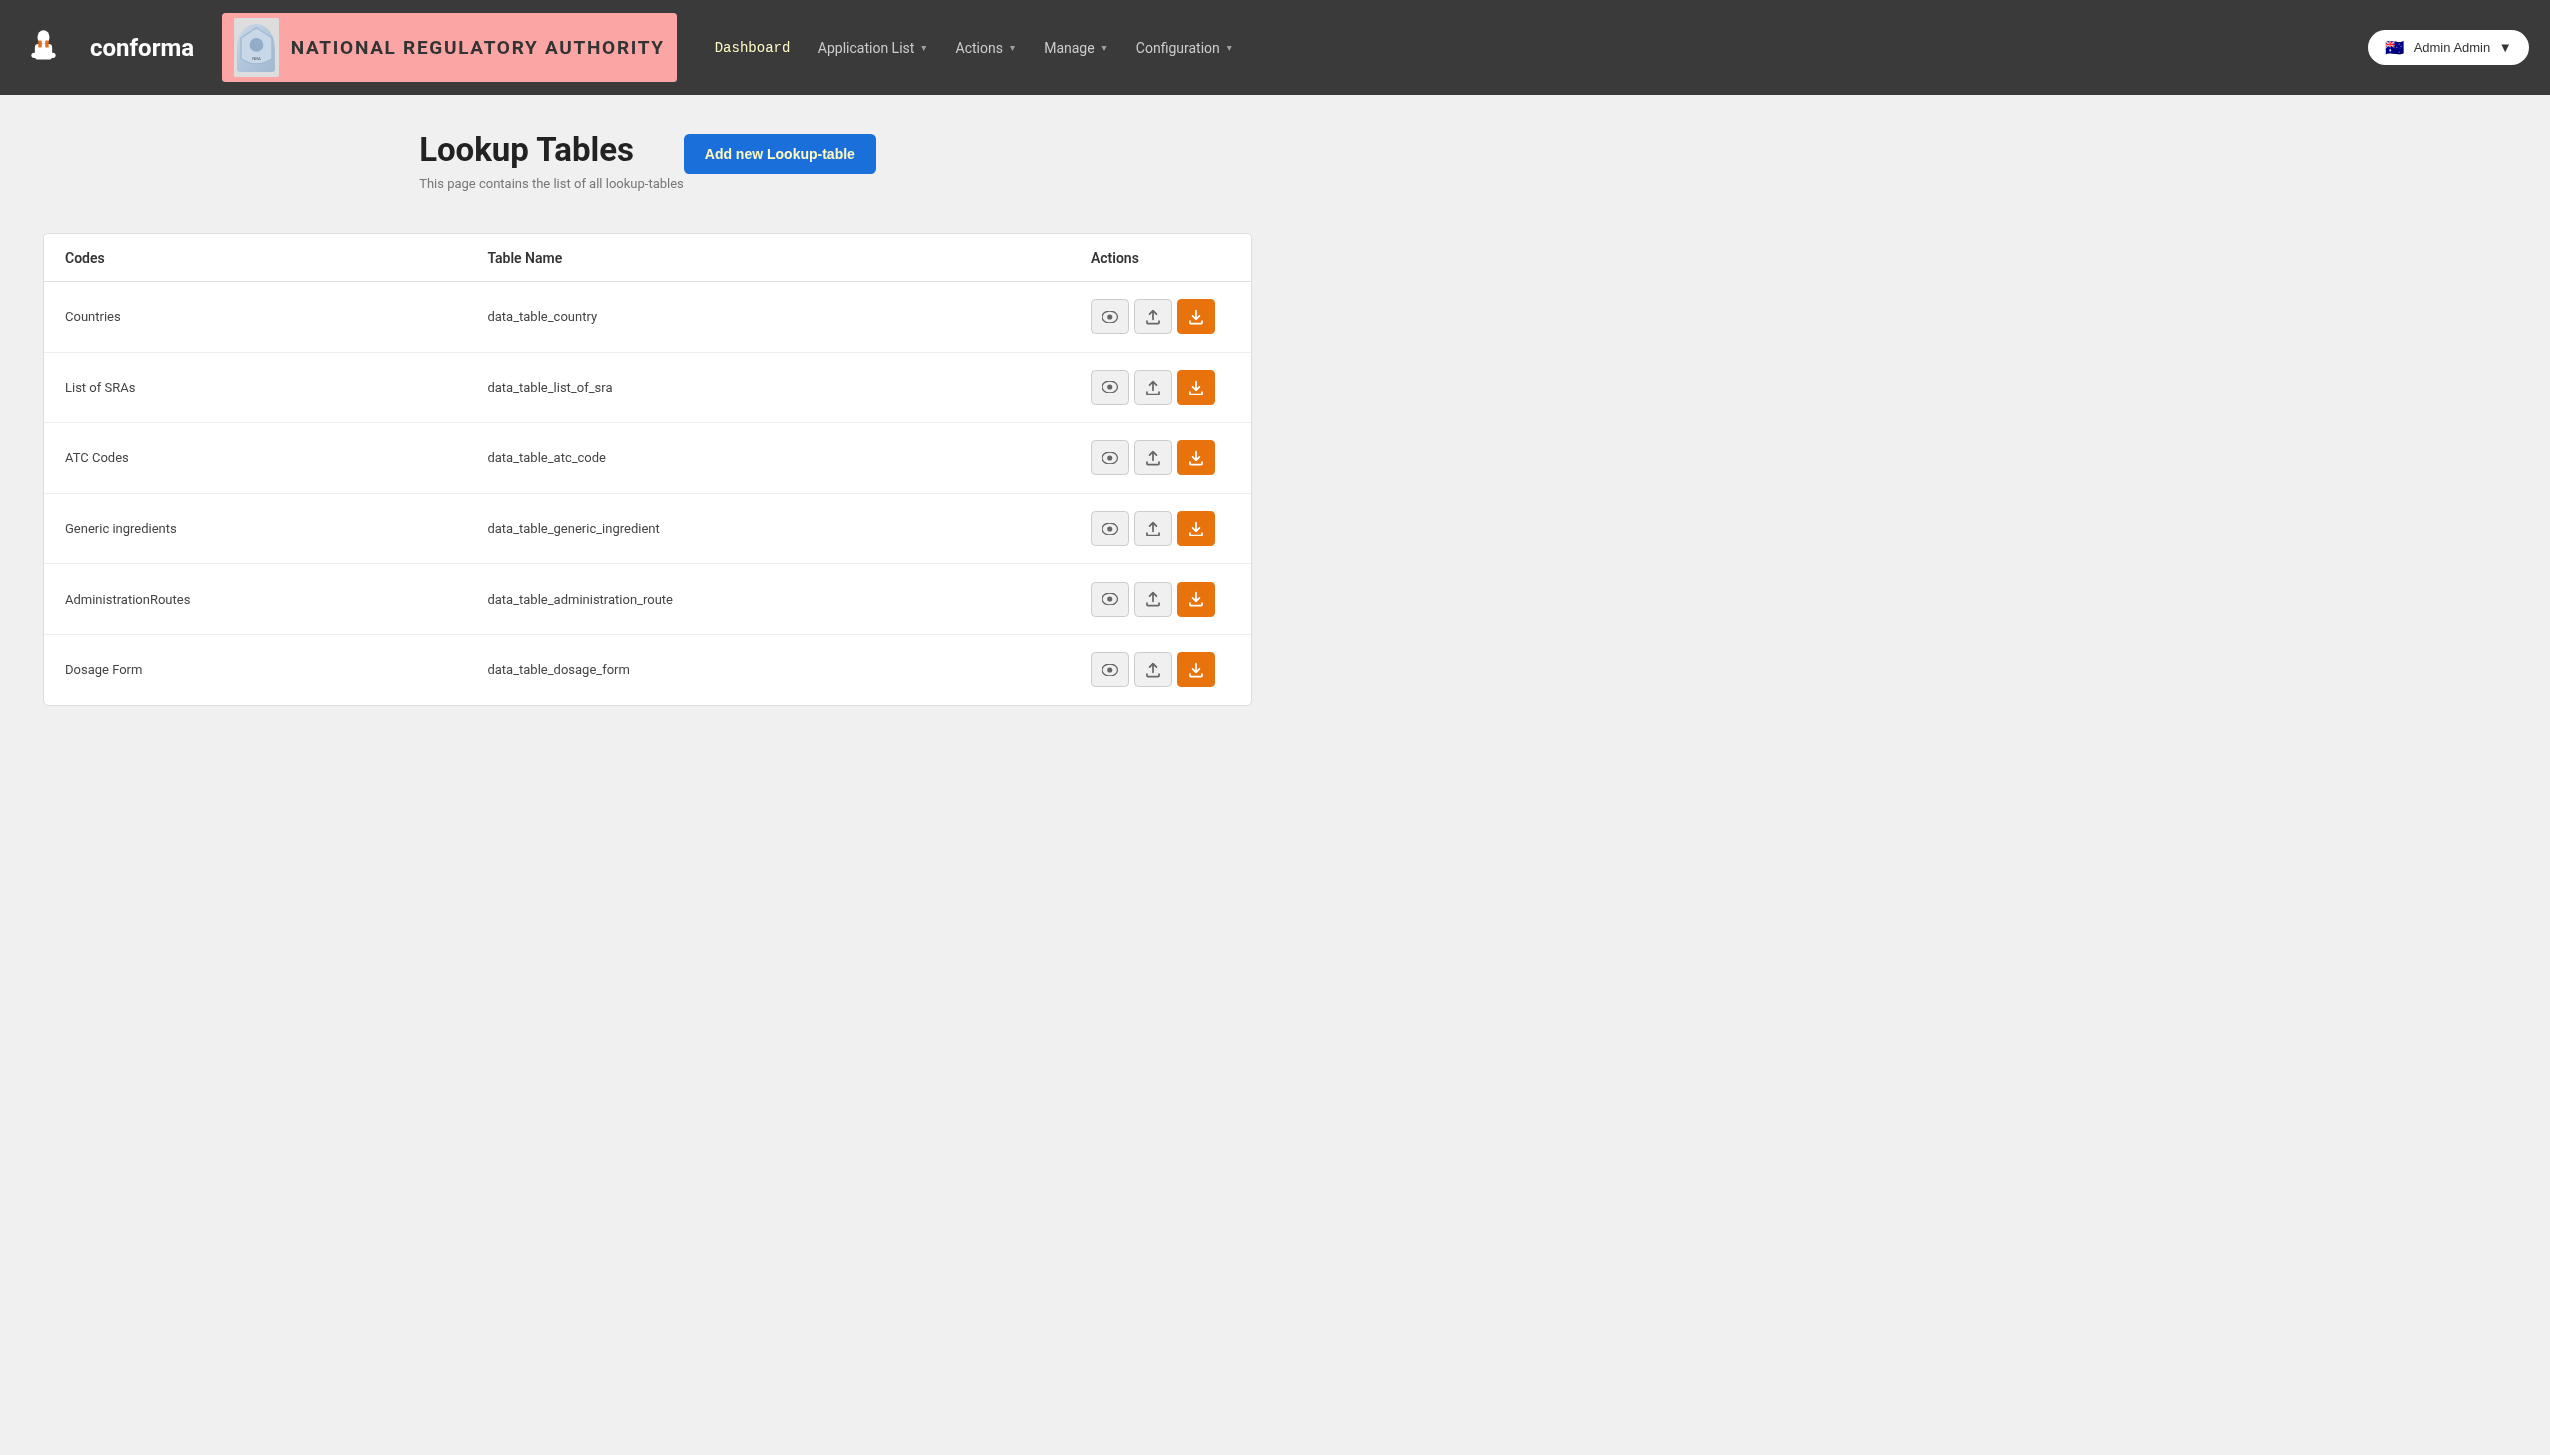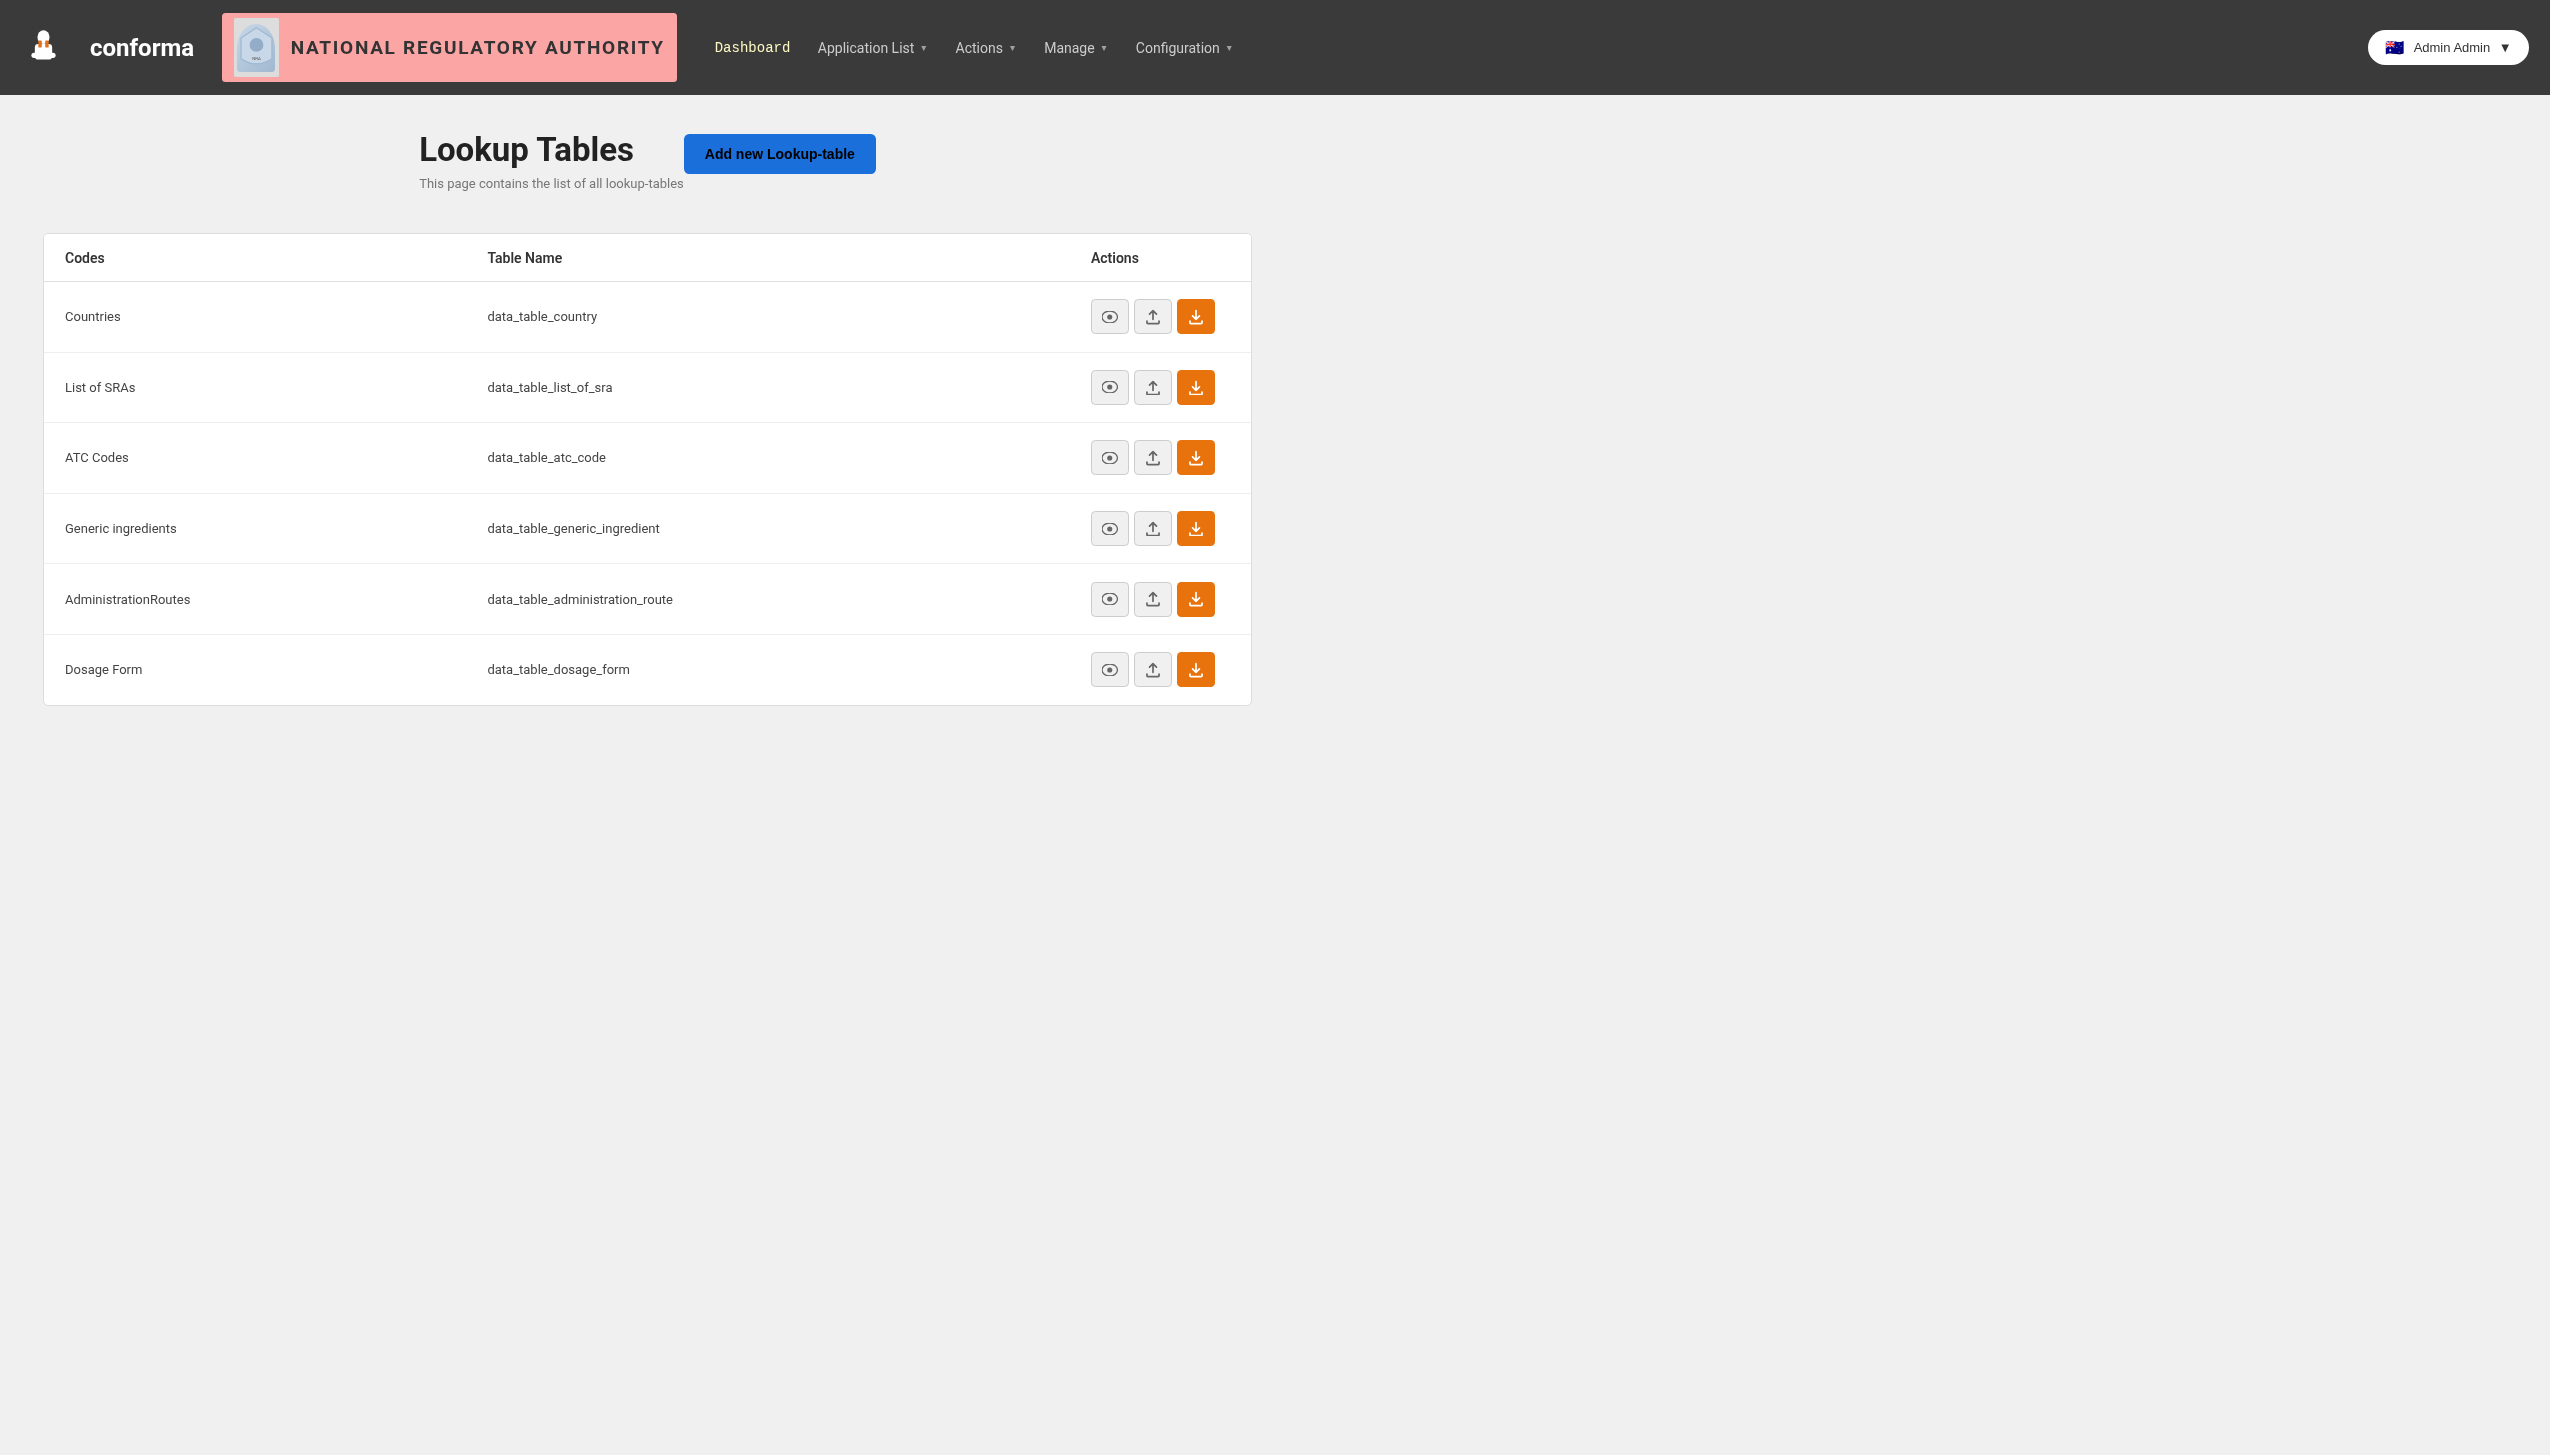--- a/index.html
+++ b/index.html
@@ -126,21 +126,21 @@
       font-weight: 700;
       color: #222;
       margin-bottom: 7px;
     }
     .page-subtitle {
       font-size: 13px;
       color: #777;
     }
     .add-btn {
       background: #1a6fdb;
-      color: #000000;
+      color: #fef9c3;
       border: none;
       border-radius: 5.2px;
       padding: 12px 21px;
       font-size: 14px;
       font-weight: 600;
       cursor: pointer;
       white-space: nowrap;
       margin-top: 3.5px;
     }
 

